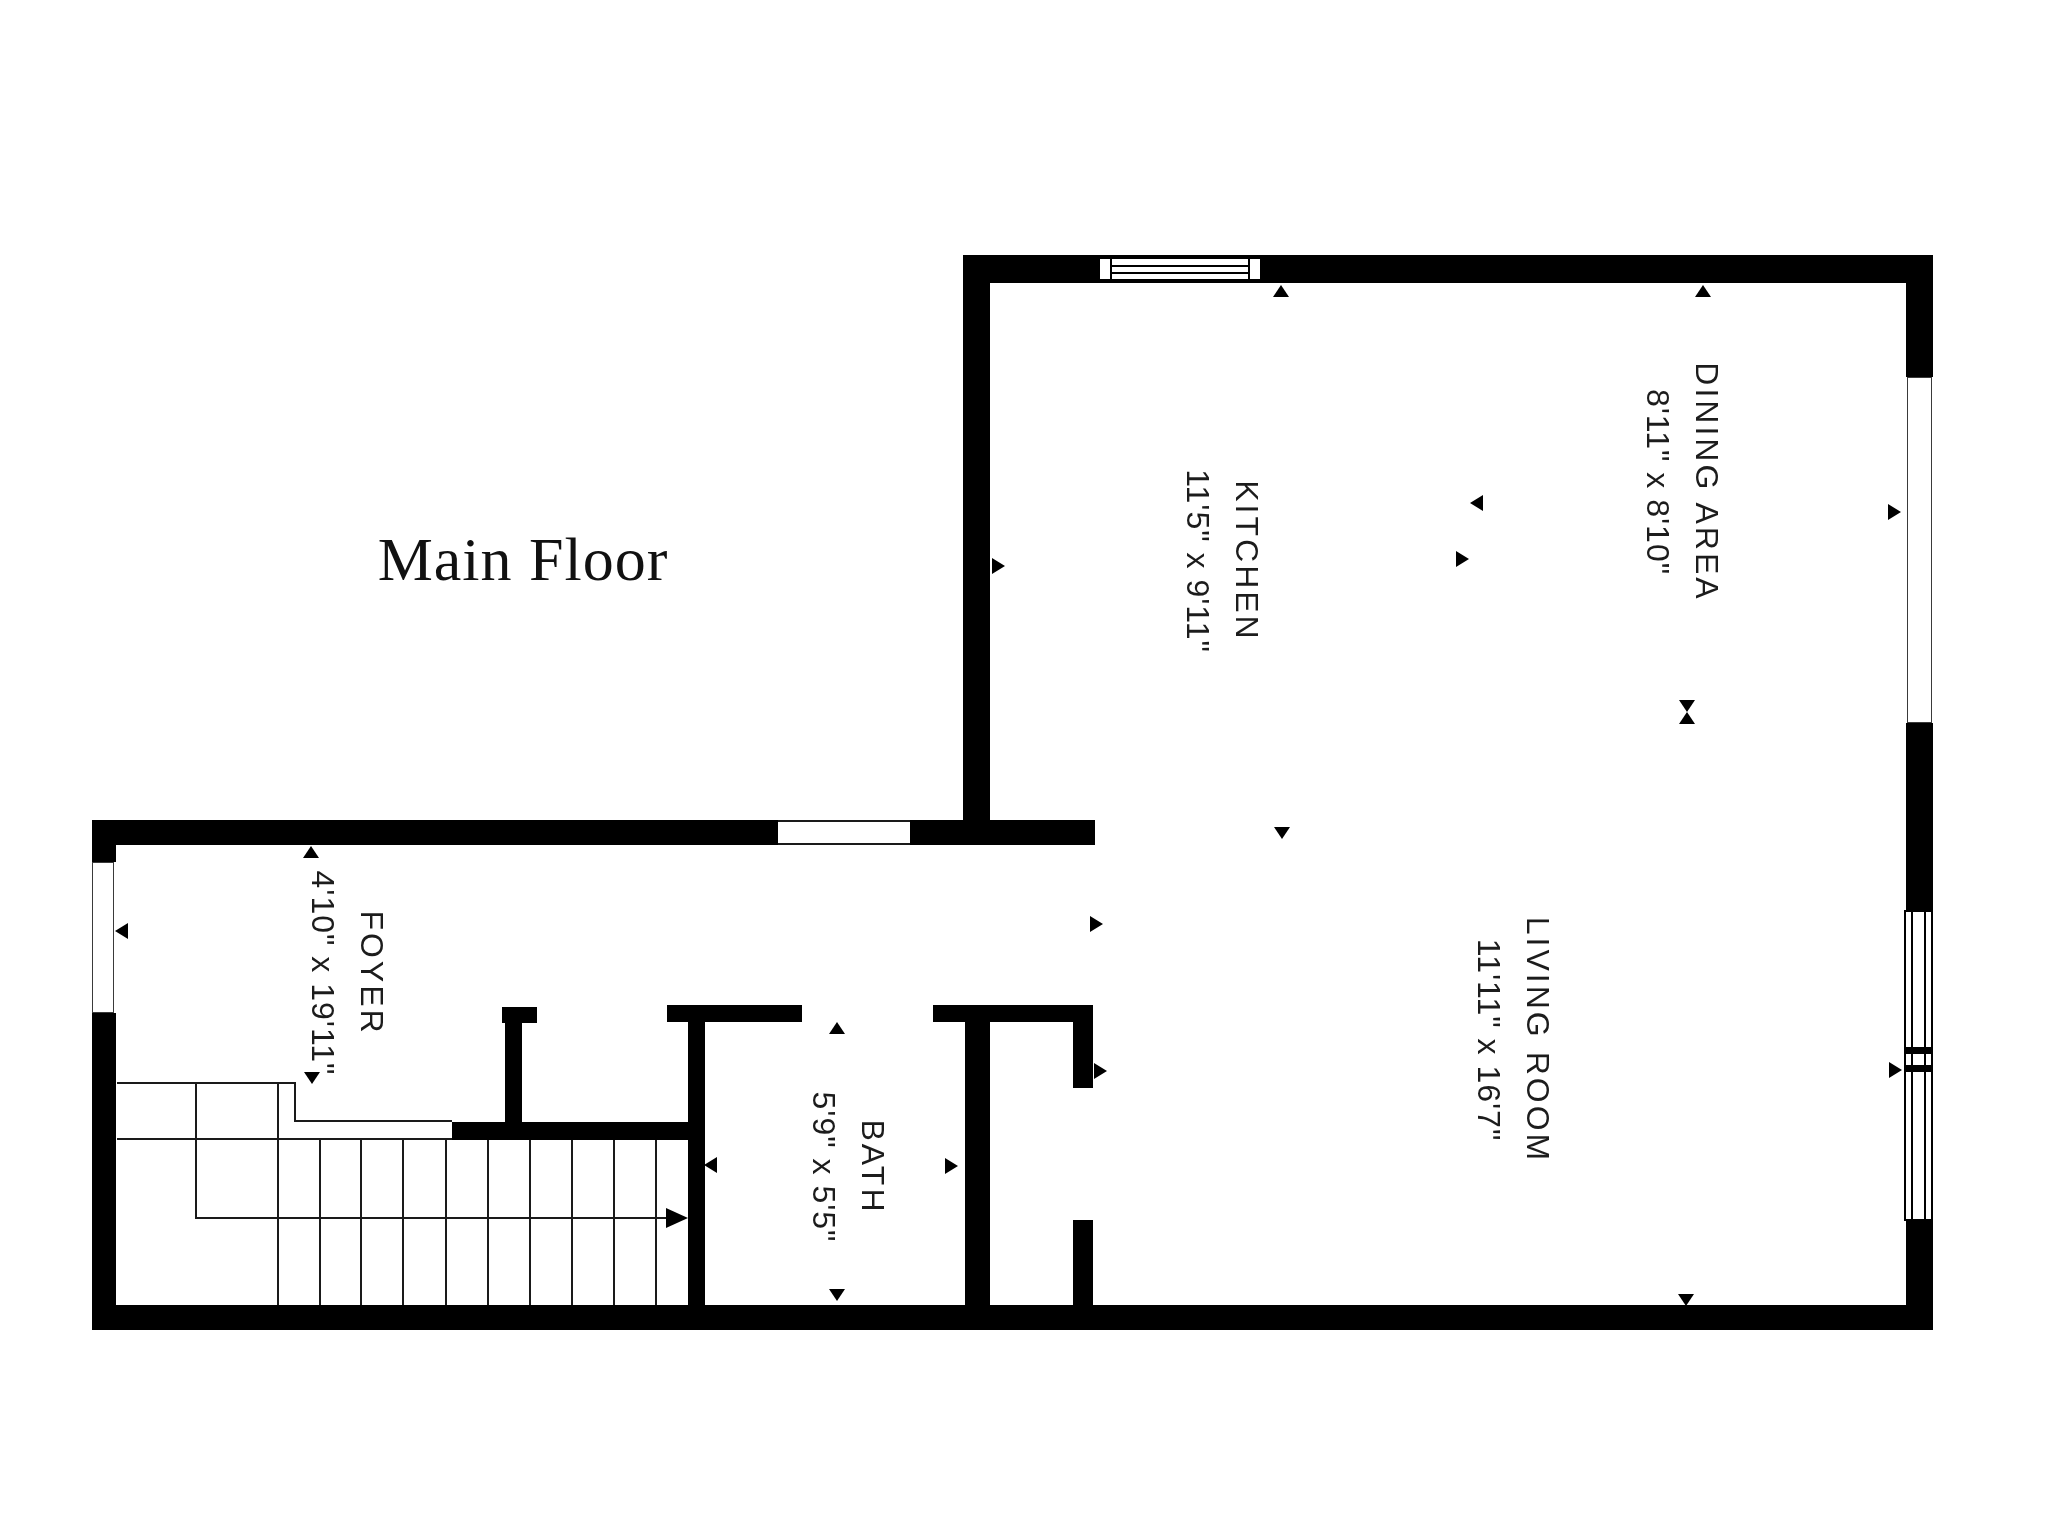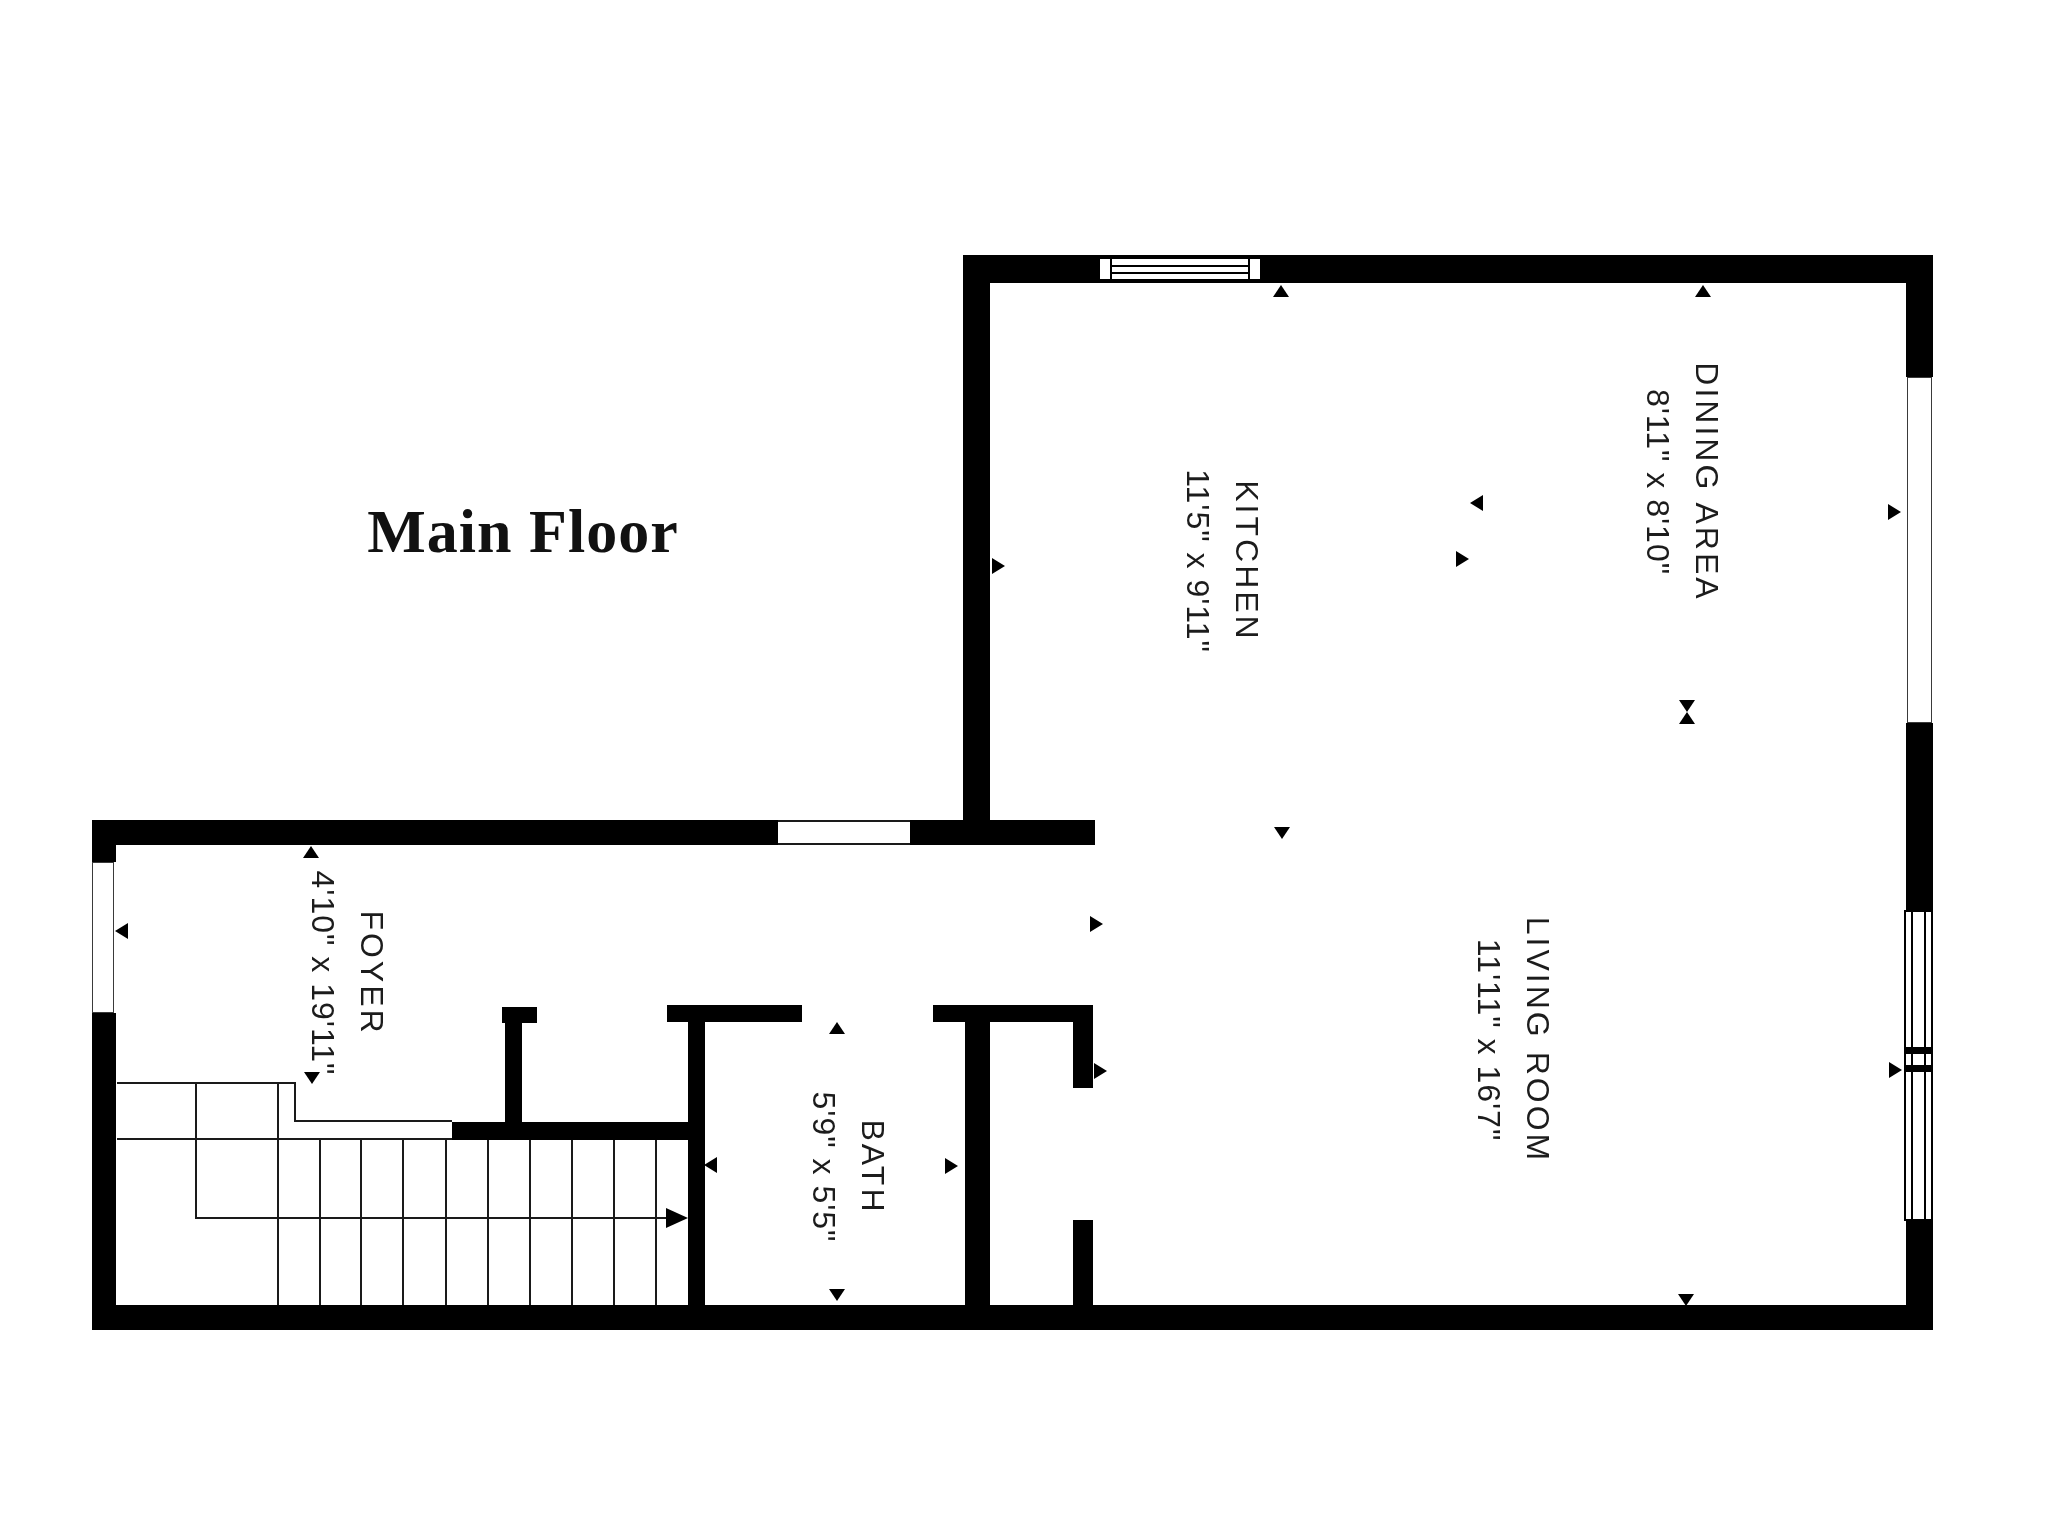--- a/index.html
+++ b/index.html
@@ -5,22 +5,22 @@
   html,body{margin:0;padding:0;background:#ffffff;}
   .plan{position:relative;width:2048px;height:1536px;background:#ffffff;overflow:hidden;
         font-family:"Liberation Sans", sans-serif;}
   .wall{position:absolute;background:#000000;}
   .tline{position:absolute;background:#1a1a1a;}
   .window{position:absolute;background:#ffffff;box-sizing:border-box;}
   .w-border2{border:2px solid #000000;}
   .w-border1{border:1px solid #3a3a3a;}
   .winline{position:absolute;background:#000000;}
   .title{position:absolute;transform:translate(-50%,-50%);
-         font-family:"Liberation Serif", serif;font-size:62px;font-weight:700;
-         color:#111111;letter-spacing:1px;white-space:nowrap;}
+         font-family:"Liberation Serif", serif;font-size:62px;font-weight:400;
+         color:#111111;letter-spacing:1px;white-space:nowrap;margin-top:28px;}
   .room-label{position:absolute;transform:translate(-50%,-50%) rotate(90deg);
               text-align:center;color:#1c1c1c;white-space:nowrap;
               font-size:32px;line-height:49px;font-weight:400;}
   .room-label .rname{letter-spacing:3px;display:block;}
   .room-label .rdims{letter-spacing:1px;display:block;}
   .tri{position:absolute;width:0;height:0;}
   .tri.u{border-left:8px solid transparent;border-right:8px solid transparent;border-bottom:12px solid #000;}
   .tri.d{border-left:8px solid transparent;border-right:8px solid transparent;border-top:12px solid #000;}
   .tri.l{border-top:8px solid transparent;border-bottom:8px solid transparent;border-right:13px solid #000;}
   .tri.r{border-top:8px solid transparent;border-bottom:8px solid transparent;border-left:13px solid #000;}

